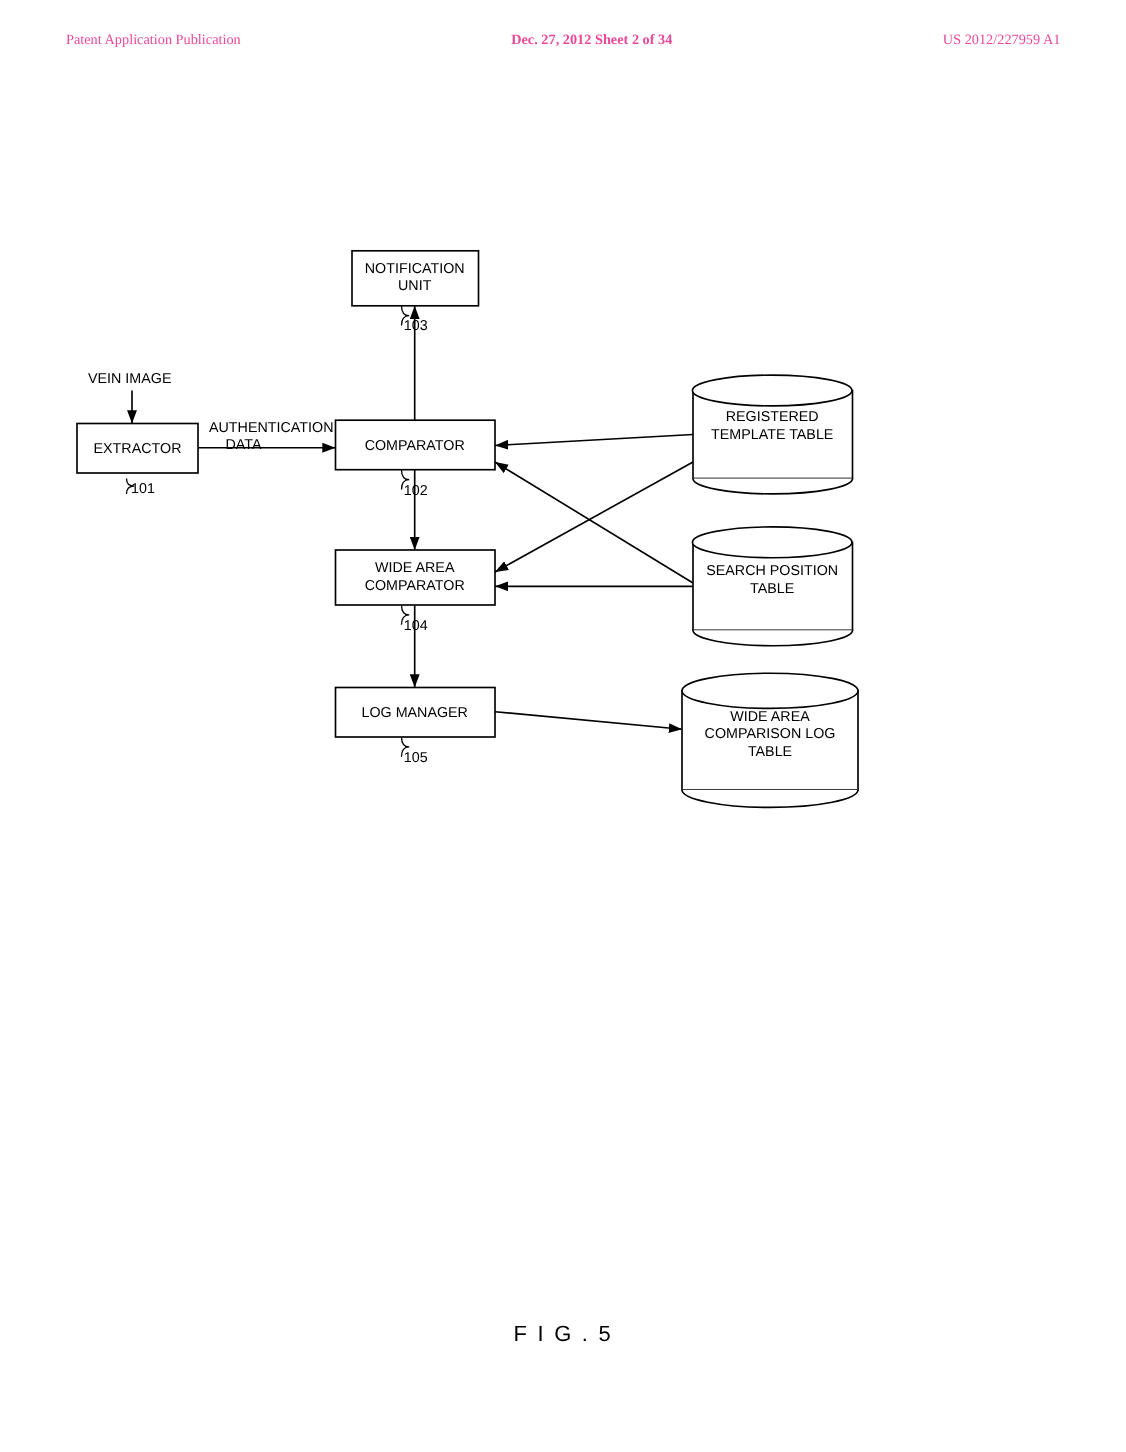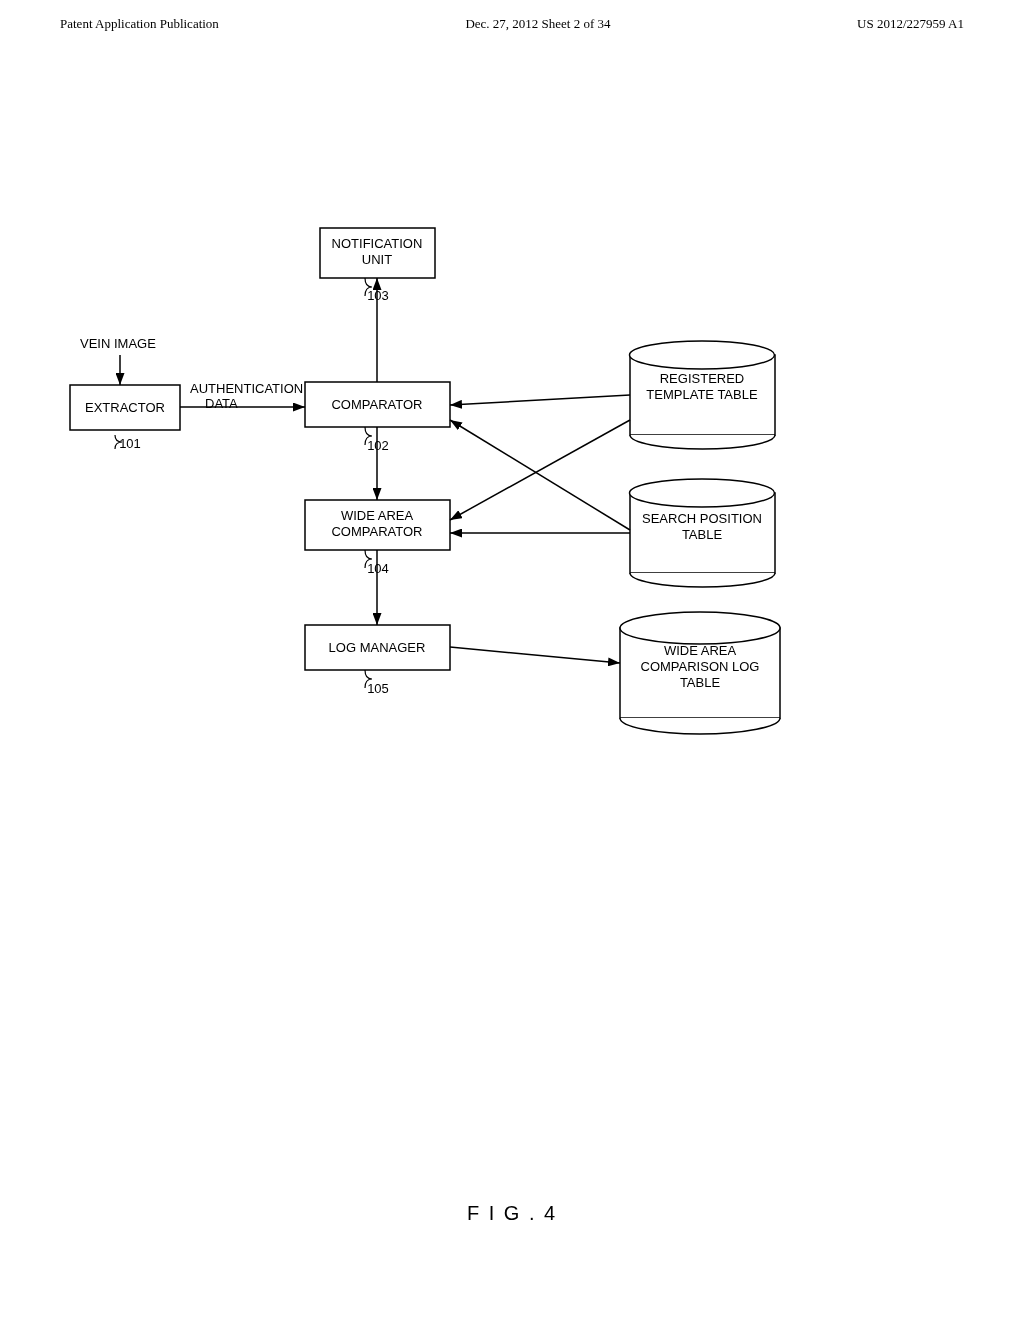--- a/index.html
+++ b/index.html
@@ -10,26 +10,26 @@
       font-family: 'Times New Roman', Times, serif;
       position: relative;
       overflow: hidden;
     }
 
     
     .header {
       display: flex;
       justify-content: space-between;
       align-items: flex-start;
-      padding: 16px 60px 0 60px;
+      padding: 28px 60px 0 60px;
       font-size: 13px;
-      color: #000000;
+      color: #ec4899;
     }
     .header-left { font-weight: normal; }
-    .header-center { font-weight: normal; text-align: center; }
+    .header-center { font-weight: bold; text-align: center; }
     .header-right { font-weight: normal; }
 
     
     .caption {
       position: absolute;
       bottom: 120px;
       left: 50%;
       transform: translateX(-50%);
       font-size: 20px;
       font-family: Arial, Helvetica, sans-serif;
@@ -130,13 +130,13 @@
   <ellipse cx="700" cy="548" rx="80" ry="16" fill="white" stroke="#000" stroke-width="1.5"></ellipse>
   <path d="M620,638 a80,16 0 0,0 160,0" fill="white" stroke="#000" stroke-width="1.5"></path>
   <text x="700" y="575" font-family="Arial, Helvetica, sans-serif" font-size="13" text-anchor="middle">WIDE  AREA</text>
   <text x="700" y="591" font-family="Arial, Helvetica, sans-serif" font-size="13" text-anchor="middle">COMPARISON LOG</text>
   <text x="700" y="607" font-family="Arial, Helvetica, sans-serif" font-size="13" text-anchor="middle">TABLE</text>
 
   <line x1="450" y1="567" x2="620" y2="583" stroke="#000" stroke-width="1.5" marker-end="url(#arrowhead)"></line>
 
 </svg>
 
-<div class="caption" style="position:absolute; bottom:95px; left:50%; transform:translateX(-50%); font-size:20px; font-family:Arial,Helvetica,sans-serif; letter-spacing:2px;">F I G .  4</div>
+<div class="caption" style="position:absolute; bottom:95px; left:50%; transform:translateX(-50%); font-size:20px; font-family:Arial,Helvetica,sans-serif; letter-spacing:2px;">F I G .  5</div>
 
 </body></html>

